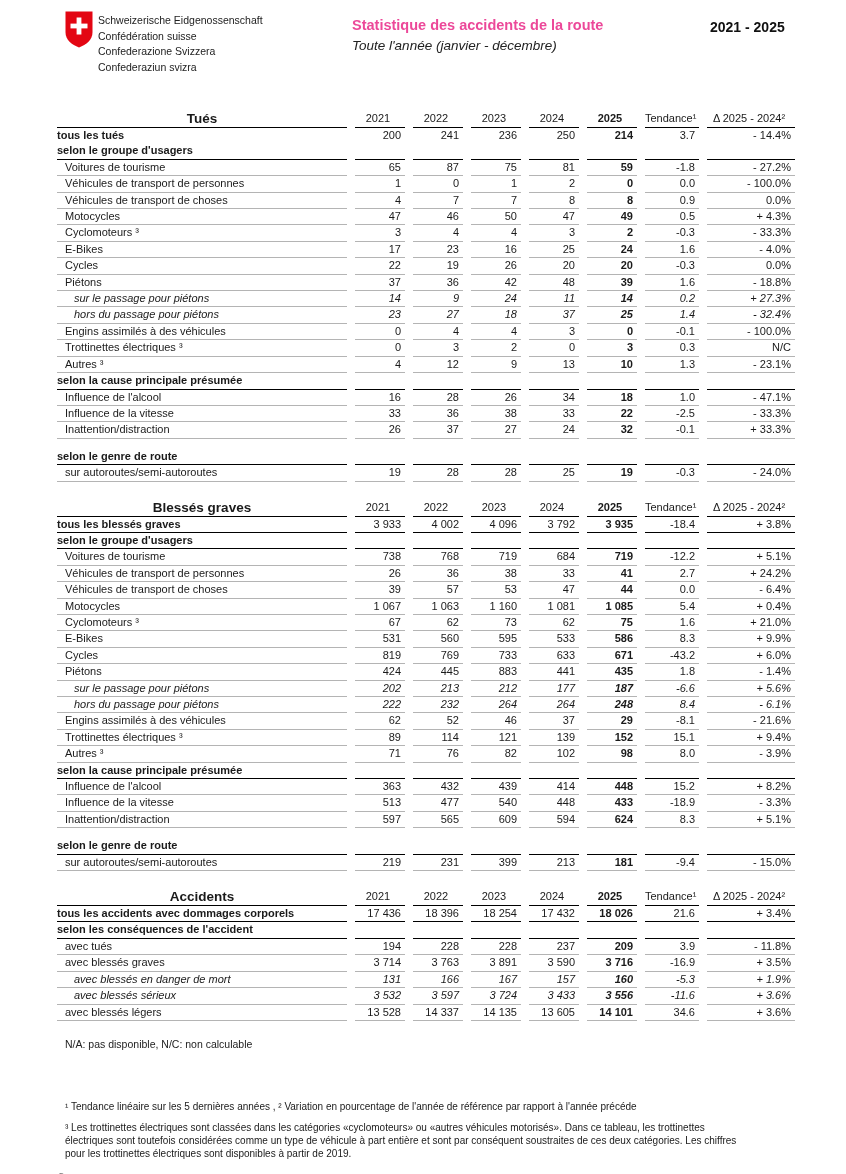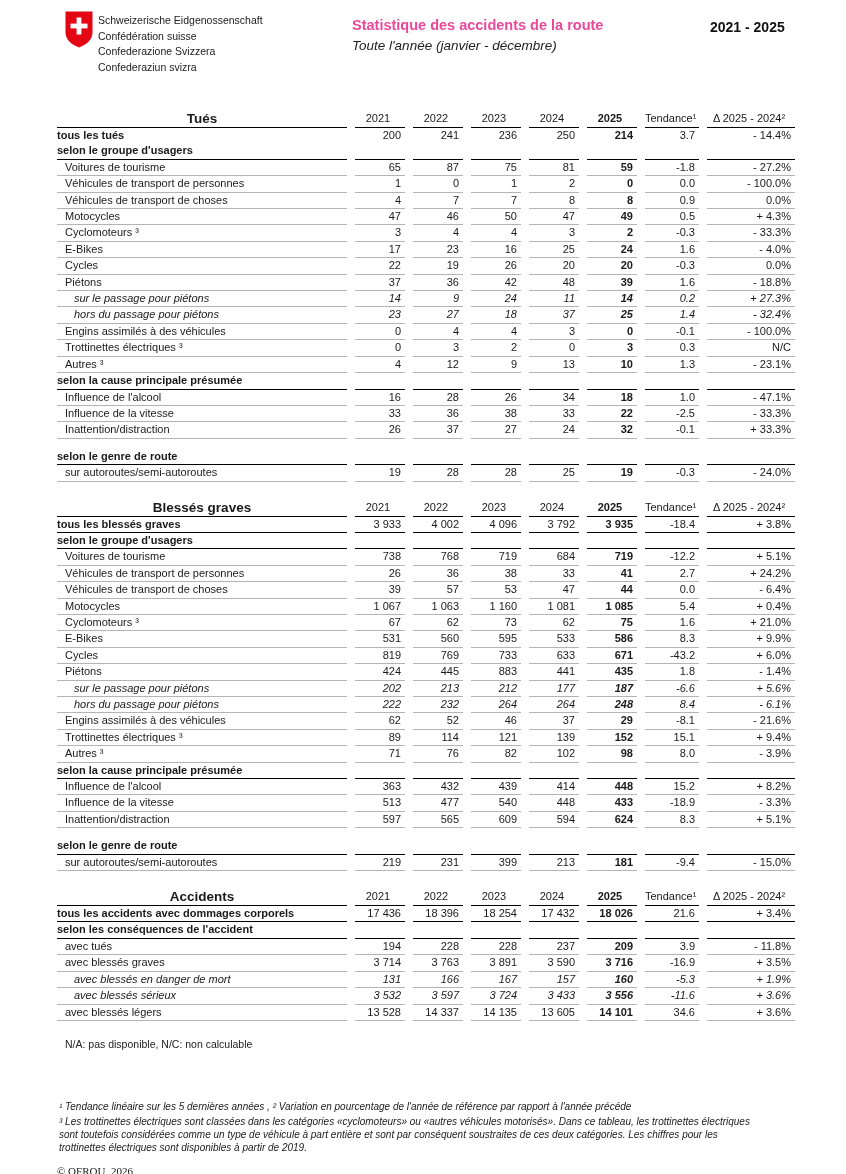--- a/index.html
+++ b/index.html
@@ -37,21 +37,21 @@
   
   .data .cell, .sub .cell { border-bottom:1px solid #b4b4b4; }
   .data .label { padding-left:8px; }
   .sub .label { padding-left:17px; }
   .sub .cell { font-style:italic; }
   .y2025 { font-weight:bold; }
   .gap { margin-top:10px; }
   
   .na-note { margin-left:65px; margin-top:6px; font-size:10.5px; color:#222; }
   .footnotes { margin-left:57px; margin-top:50px; width:700px; font-size:10px; line-height:13px; color:#1a1a1a; }
-  .footnotes p { margin:2px;font-style:italic; }
+  .footnotes p { margin:8px; }
   .copyright { margin-left:57px; margin-top:11px; font-size:11px; color:#1a1a1a;font-family:Liberation Serif, serif; }
 </style>
 </head>
 <body>
 
 <div class="page">
 
   <div class="hdr">
     <svg class="coat" width="28" height="37" viewBox="0 0 28 37" aria-hidden="true">
       <path d="M0.5,0.5 h27 v20.5 c0,8.5 -6.2,12.5 -13.5,15.5 C6.7,33.5 0.5,29.5 0.5,21 Z" fill="#e30613"></path>

